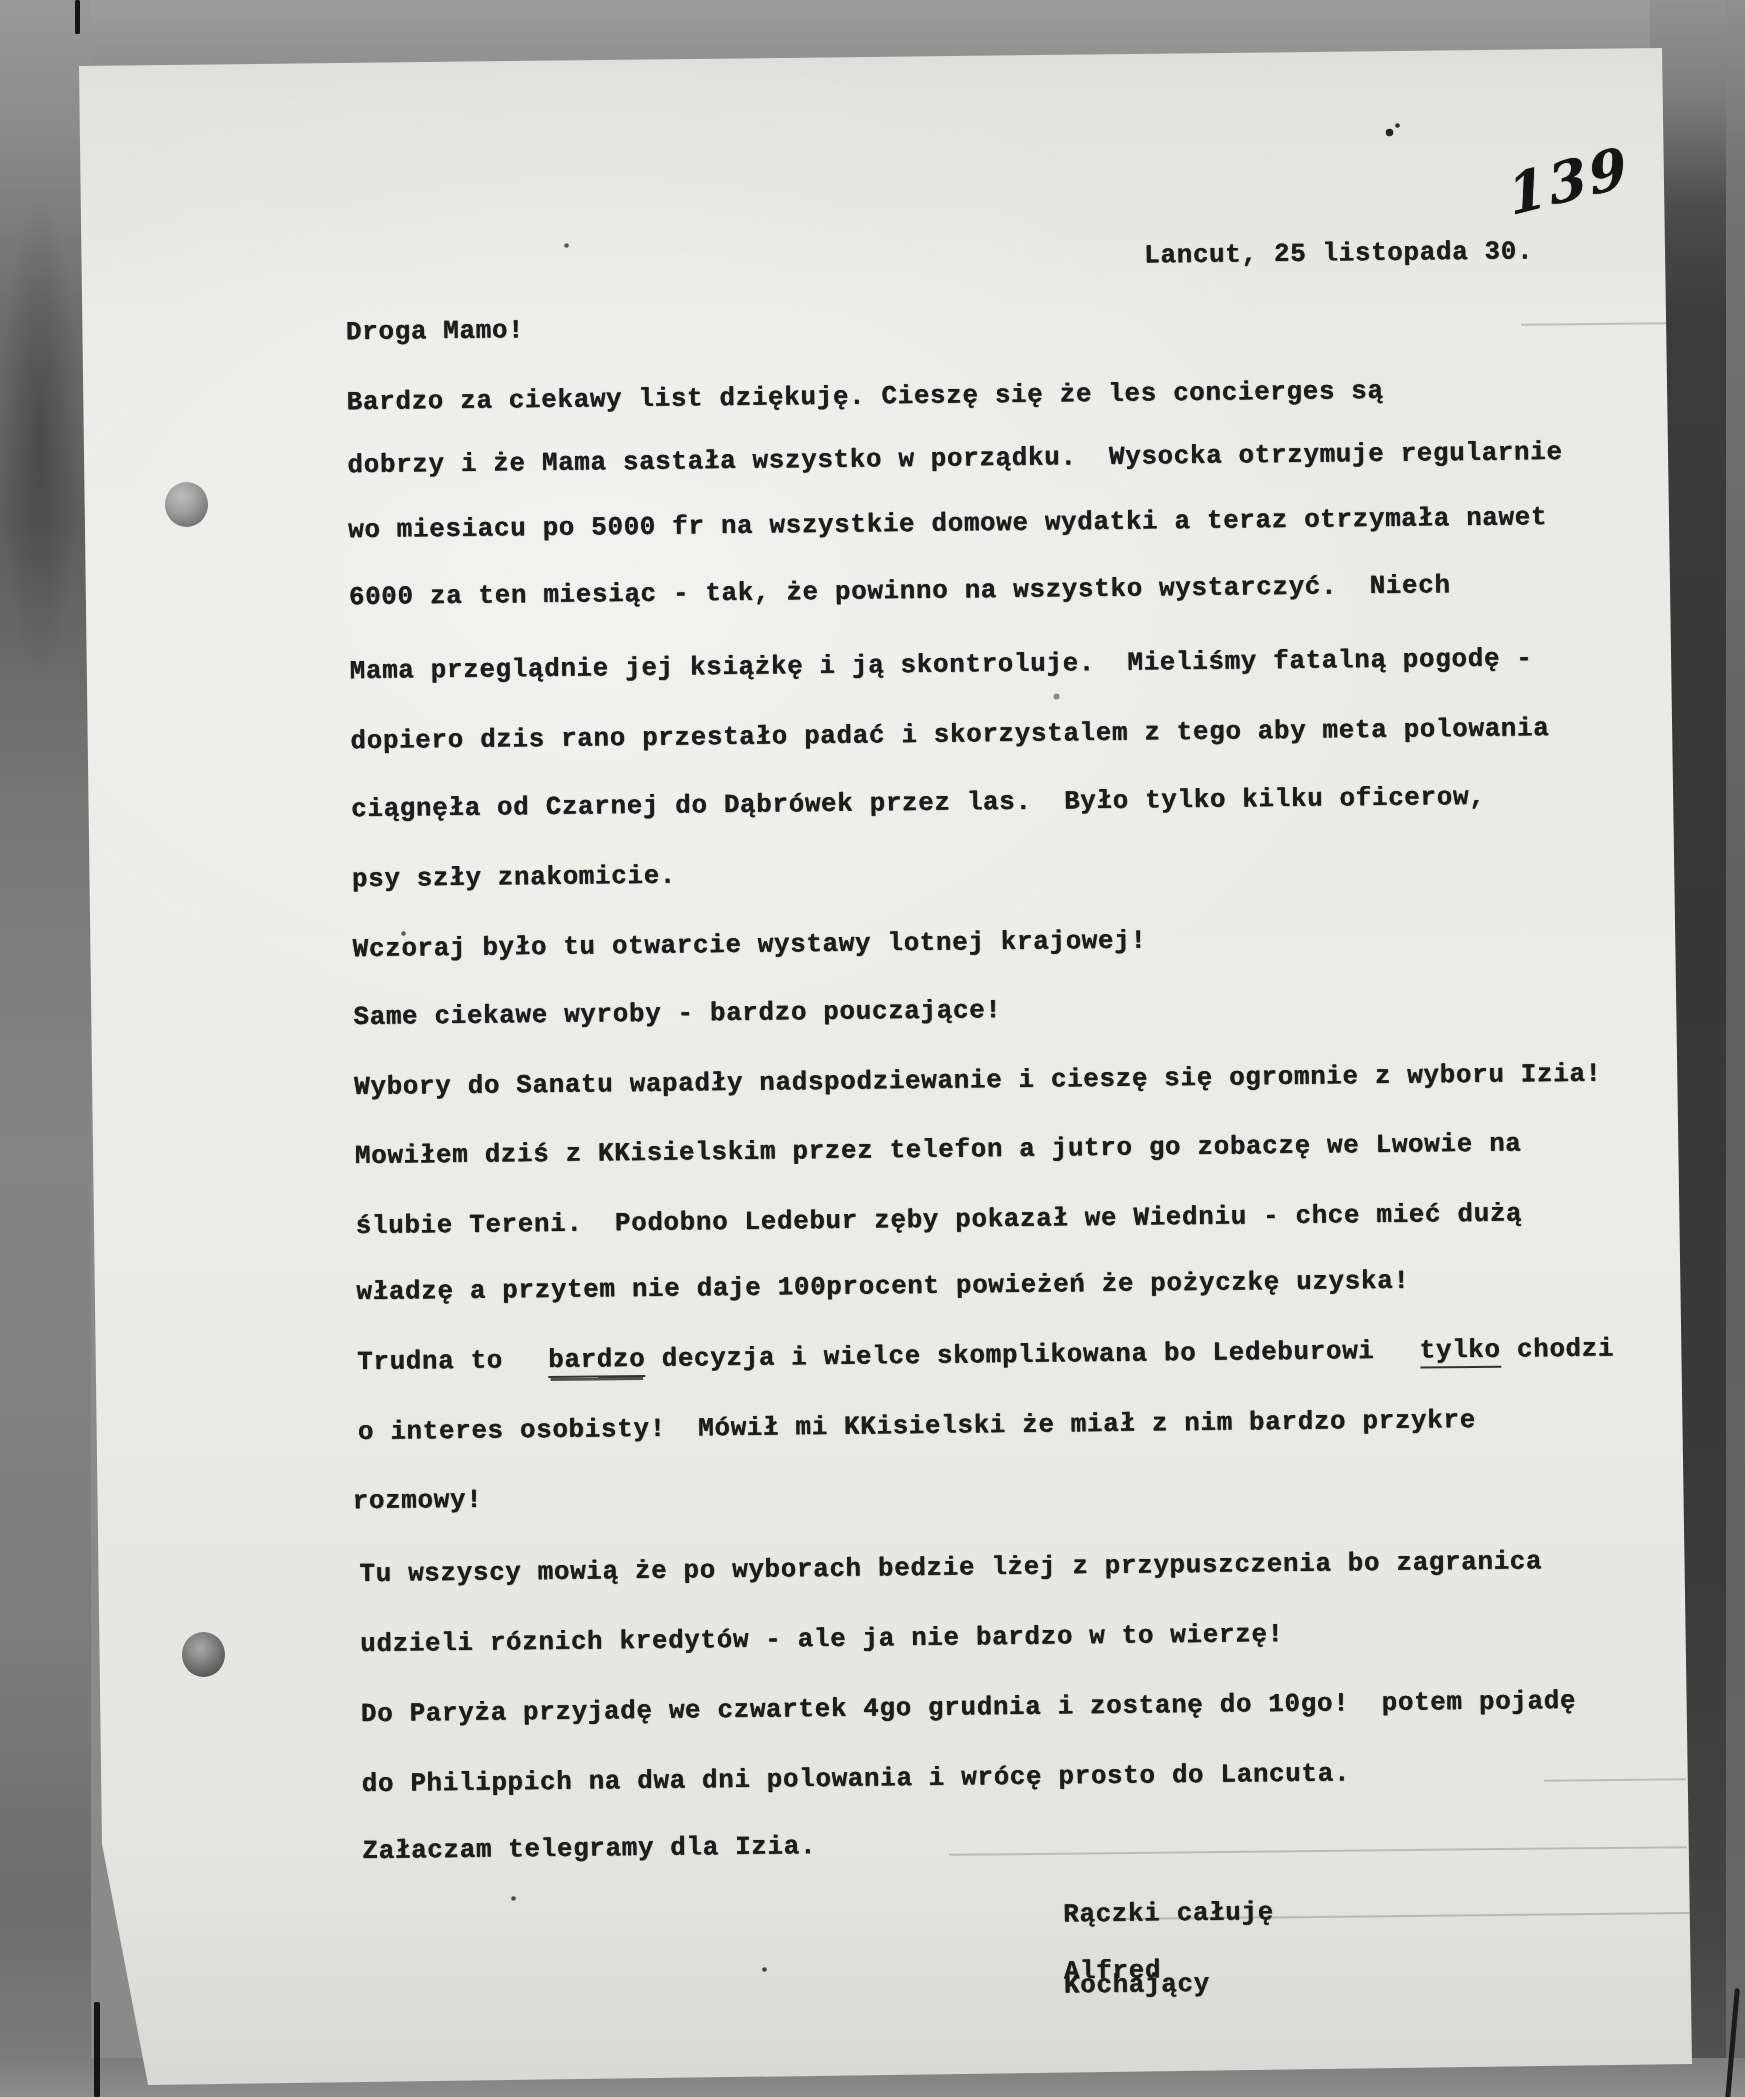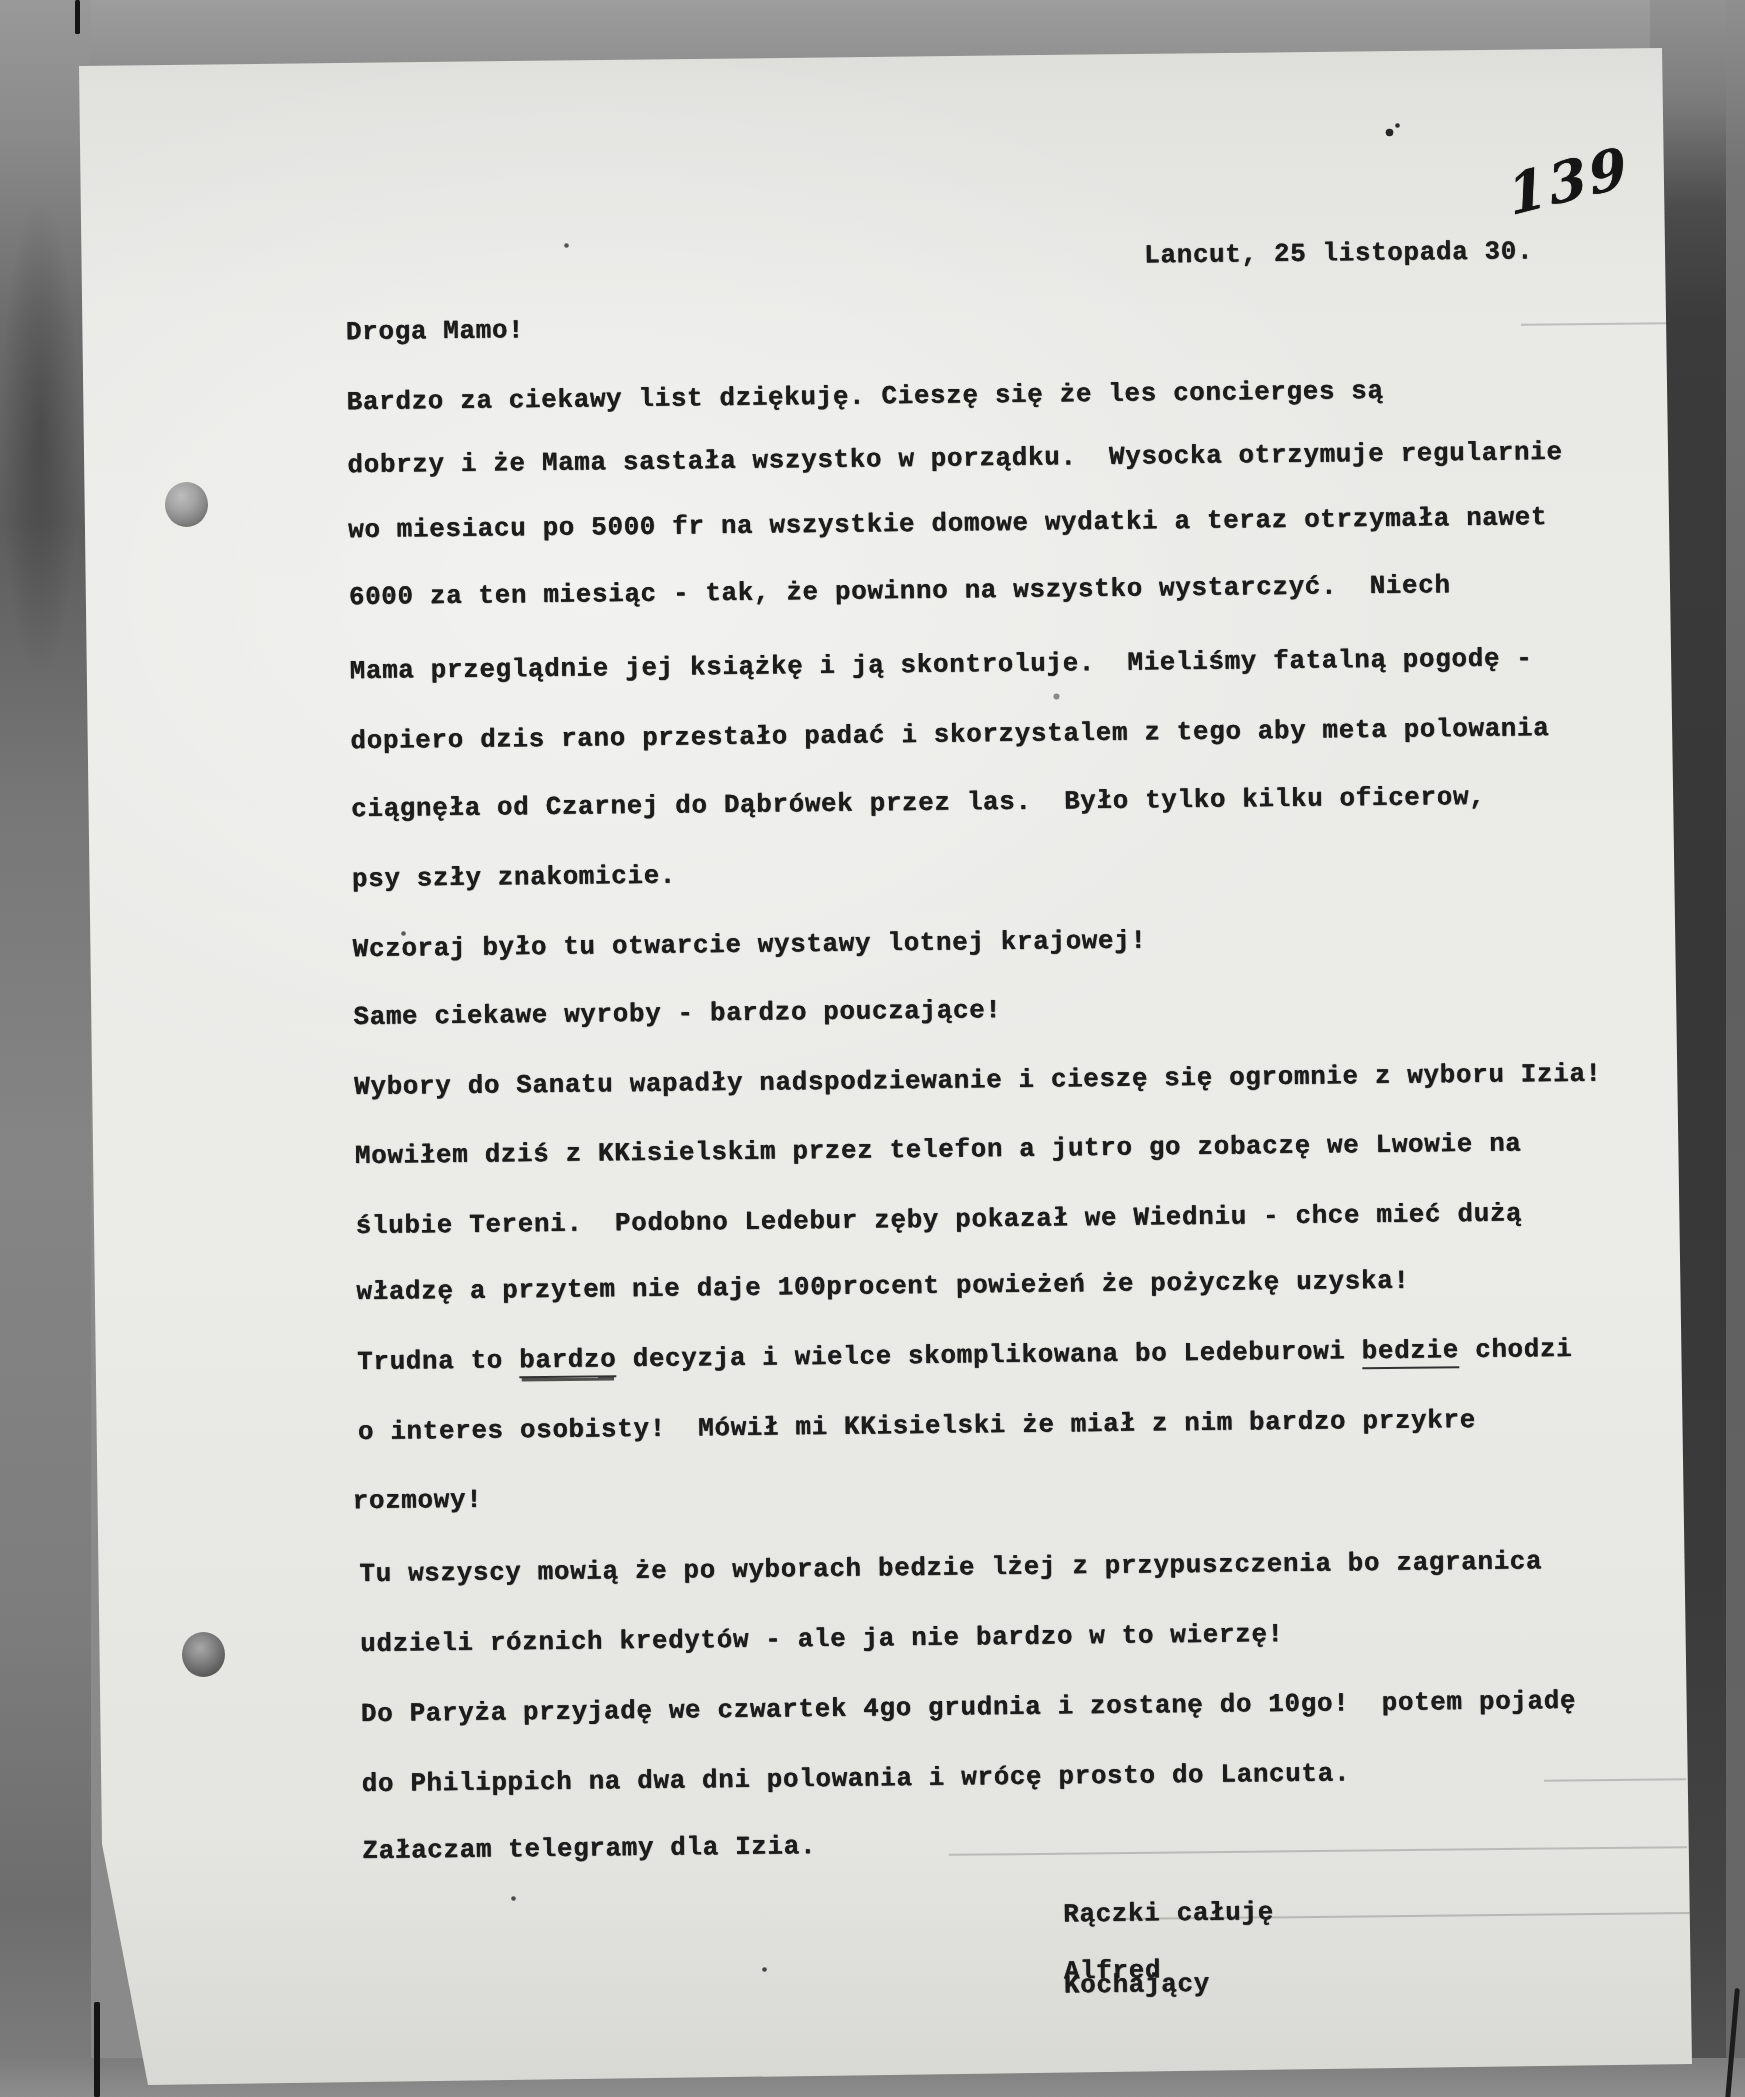--- a/index.html
+++ b/index.html
@@ -41,21 +41,21 @@
   .mark-right-squiggle{left:1730px;top:1988px;width:4.6px;height:112px;border-radius:3.1px;transform:rotate(5deg);background:#1c1c1c;}
   .specks{position:absolute;left:0;top:0;width:3.1px;height:3.1px;border-radius:50%;background:transparent;
      box-shadow:1388px 131px 0 2.3px #262626,1396px 124px 0 0.8px #2c2c2c,565px 244px 0 0.8px #555,
                 763px 1968px 0 0.8px #444,402px 932px 0 0.8px #595959,1055px 695px 0 1.5px rgba(40,40,40,.5),
                 512px 1897px 0 0.8px #4a4a4a;}
   
   .text-layer{position:absolute;inset:0;transform:rotate(-0.62deg);transform-origin:361px 330px;}
   .line{position:absolute;white-space:pre;font:700 26px/1.1 "Liberation Mono","DejaVu Sans Mono",monospace;
         letter-spacing:0.6px;color:#1c1c1c;
         text-shadow:0 0 0.8px rgba(25,25,25,.85),0.5px 0.5px 0 rgba(30,30,30,.35);}
-  .line .u{border-bottom:2.3px solid rgba(30,30,30,.9);padding-bottom:0.8px;}
+  .line .u{border-bottom:2.3px solid rgba(30,30,30,.9);padding-bottom:0.8px;margin-left:29px;}
   .line .u2{box-shadow:0 5.4px 0 -2.3px rgba(30,30,30,.75);}
   
   .pagenum{position:absolute;left:1507px;top:148px;
      font-family:"DejaVu Serif","Liberation Serif",serif;font-style:italic;font-weight:700;
      font-size:55px;letter-spacing:3.1px;color:#151515;
      transform:rotate(-14deg) skewX(-6deg);text-shadow:0 0 0.8px #111;}
 </style>
 </head>
 <body>
 
@@ -85,21 +85,21 @@
       <div class="line" style="left: 346px; top: 657px;"><span>Mama przeglądnie jej książkę i ją skontroluje.  Mieliśmy fatalną pogodę -</span></div>
       <div class="line" style="left: 346px; top: 727px;"><span>dopiero dzis rano przestało padać i skorzystalem z tego aby meta polowania</span></div>
       <div class="line" style="left: 346px; top: 795px;"><span>ciągnęła od Czarnej do Dąbrówek przez las.  Było tylko kilku oficerow,</span></div>
       <div class="line" style="left: 346px; top: 865px;"><span>psy szły znakomicie.</span></div>
       <div class="line" style="left: 346px; top: 935px;"><span>Wczoraj było tu otwarcie wystawy lotnej krajowej!</span></div>
       <div class="line" style="left: 346px; top: 1003px;"><span>Same ciekawe wyroby - bardzo pouczające!</span></div>
       <div class="line" style="left: 346px; top: 1073px;"><span>Wybory do Sanatu wapadły nadspodziewanie i cieszę się ogromnie z wyboru Izia!</span></div>
       <div class="line" style="left: 346px; top: 1142px;"><span>Mowiłem dziś z KKisielskim przez telefon a jutro go zobaczę we Lwowie na</span></div>
       <div class="line" style="left: 346px; top: 1212px;"><span>ślubie Tereni.  Podobno Ledebur zęby pokazał we Wiedniu - chce mieć dużą</span></div>
       <div class="line" style="left: 346px; top: 1278px;"><span>władzę a przytem nie daje 100procent powieżeń że pożyczkę uzyska!</span></div>
-      <div class="line" style="left: 346px; top: 1348px;"><span>Trudna to </span><span class="u u2">bardzo</span><span> decyzja i wielce skomplikowana bo Ledeburowi </span><span class="u">bedzie</span><span> chodzi</span></div>
+      <div class="line" style="left: 346px; top: 1348px;"><span>Trudna to </span><span class="u u2">bardzo</span><span> decyzja i wielce skomplikowana bo Ledeburowi </span><span class="u">tylko</span><span> chodzi</span></div>
       <div class="line" style="left: 346px; top: 1418px;"><span>o interes osobisty!  Mówił mi KKisielski że miał z nim bardzo przykre</span></div>
       <div class="line" style="left: 340px; top: 1487px;"><span>rozmowy!</span></div>
       <div class="line" style="left: 346px; top: 1560px;"><span>Tu wszyscy mowią że po wyborach bedzie lżej z przypuszczenia bo zagranica</span></div>
       <div class="line" style="left: 346px; top: 1630px;"><span>udzieli róznich kredytów - ale ja nie bardzo w to wierzę!</span></div>
       <div class="line" style="left: 346px; top: 1700px;"><span>Do Paryża przyjadę we czwartek 4go grudnia i zostanę do 10go!  potem pojadę</span></div>
       <div class="line" style="left: 346px; top: 1770px;"><span>do Philippich na dwa dni polowania i wrócę prosto do Lancuta.</span></div>
       <div class="line" style="left: 346px; top: 1837px;"><span>Załaczam telegramy dla Izia.</span></div>
       <div class="line" style="left: 1046px; top: 1908px;"><span>Rączki całuję</span></div>
       <div class="line" style="left: 1046px; top: 1979px;"><span>Kochający</span></div>
       <div class="line" style="left: 1046px; top: 1965px;"><span>Alfred</span></div>

